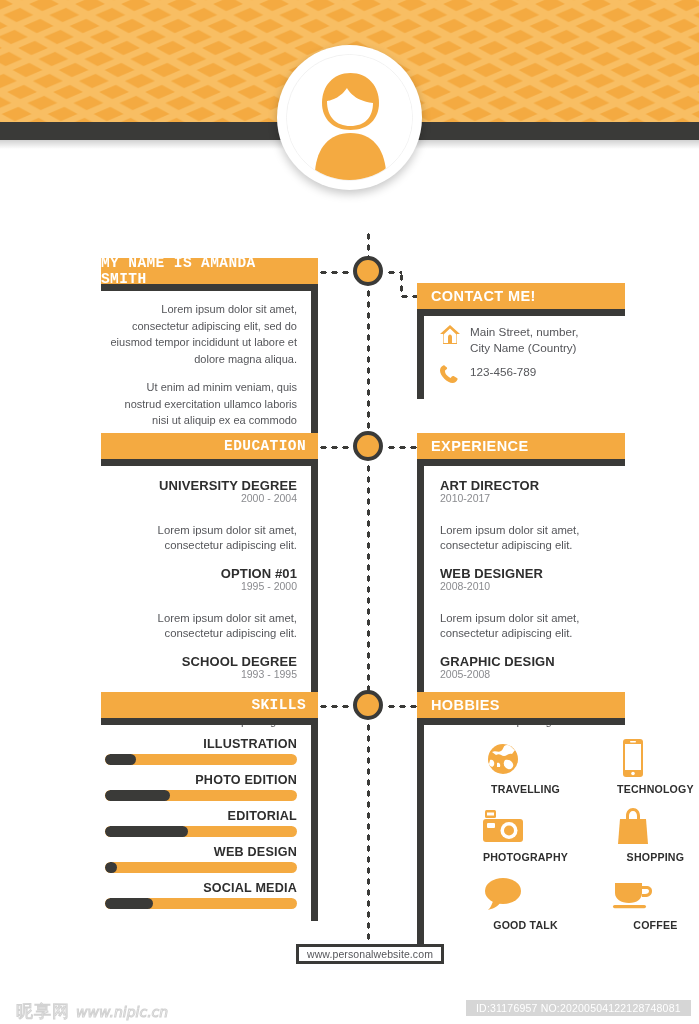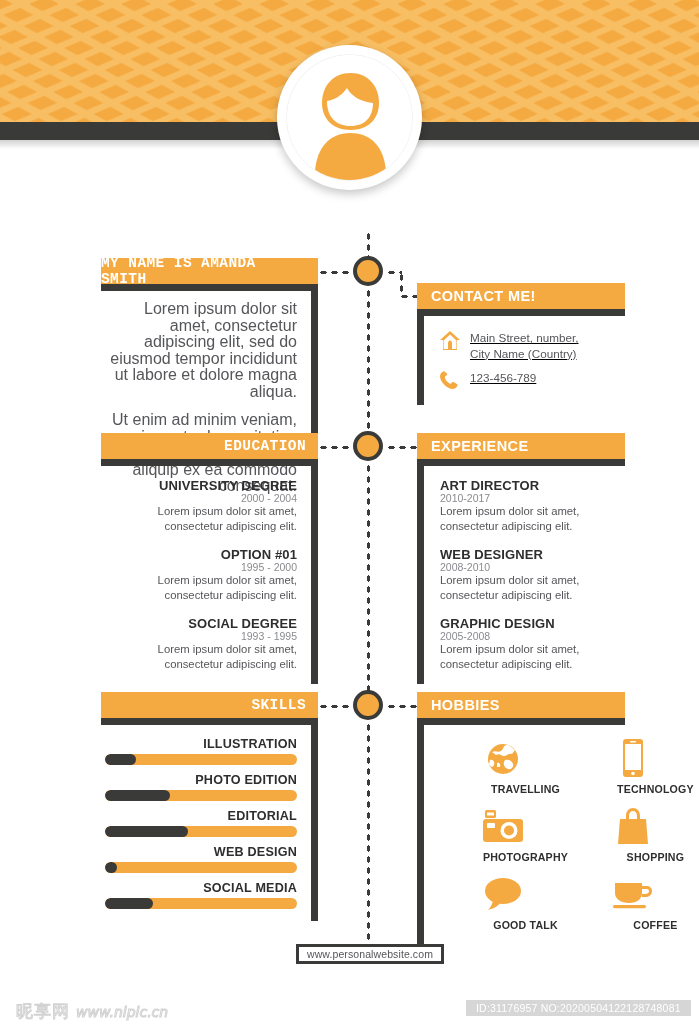--- a/index.html
+++ b/index.html
@@ -80,37 +80,37 @@
     border-right: 7px solid #3A3A38;
   }
   .panel.right .panel-body {
     border-top: 7px solid #3A3A38;
     border-left: 7px solid #3A3A38;
   }
   .panel.left .panel-inner { padding: 10px 14px 10px 6px; text-align: right; }
   .panel.right .panel-inner { padding: 10px 6px 10px 16px; text-align: left; }
 
   .para {
-    font-size: 16px; line-height: 16.5px; color: #55565A;
+    font-size: 11px; line-height: 16.5px; color: #55565A;
   }
   .para + .para { margin-top: 12px; }
 
   
   .contact-row { display: flex; align-items: flex-start; margin-bottom: 9px; }
   .contact-icon { width: 30px; flex: 0 0 30px; padding-top: 1px; }
   .contact-text { font-size: 11.7px; line-height: 15.5px; color: #55565A; }
 
   
   .entry { margin-bottom: 13px; }
   .entry:last-child { margin-bottom: 0; }
   .entry-title {
     font-size: 13px; font-weight: bold; color: #2E2E2E; letter-spacing: 0.1px;
   }
   .entry-date { font-size: 10.5px; color: #8A8B8F; margin-top: -1px; }
-  .entry-desc { font-size: 11.3px; line-height: 15px; color: #55565A; margin-top: 0; }
+  .entry-desc { font-size: 11.3px; line-height: 15px; color: #55565A; margin-top: 19px; }
 
   
   .skill { margin-bottom: 8px; }
   .skill-label {
     font-size: 12.6px; font-weight: bold; color: #2E2E2E;
     text-align: right; letter-spacing: 0.2px; margin-bottom: 3px;
   }
   .skill-track {
     height: 11px; border-radius: 6px; background: #F4AA41;
     position: relative; overflow: hidden;
@@ -220,21 +220,21 @@
     <div class="panel-inner">
       <div class="para">Lorem ipsum dolor sit amet, consectetur adipiscing elit, sed do eiusmod tempor incididunt ut labore et dolore magna aliqua.</div>
       <div class="para">Ut enim ad minim veniam, quis nostrud exercitation ullamco laboris nisi ut aliquip ex ea commodo consequat.</div>
     </div>
   </div>
 </div>
 
 <div class="panel right" style="left:417px;top:283px;width:208px;">
   <div class="panel-head">CONTACT ME!</div>
   <div class="panel-body">
-    <div class="panel-inner" style="padding-top:14px;padding-bottom:12px;text-decoration:underline;">
+    <div class="panel-inner" style="padding-top:8px;padding-bottom:12px;">
 
       <div class="contact-row">
         <span class="contact-icon">
           <svg width="20" height="19" viewBox="0 0 20 19">
             <path d="M10 0 L20 9 L17 9 L17 19 L3 19 L3 9 L0 9 Z" fill="#F4AA41"></path>
             <path d="M10 3.5 L3.6 9.4 L3.6 18 L8 18 L8 12 C8 10.3 9 9.4 10 9.4 C11 9.4 12 10.3 12 12 L12 18 L16.4 18 L16.4 9.4 Z" fill="#FFFFFF"></path>
           </svg>
         </span>
         <span class="contact-text" style="white-space:pre-line;">Main Street, number,
 City Name (Country)</span>
@@ -262,21 +262,21 @@
         <div class="entry-title">UNIVERSITY DEGREE</div>
         <div class="entry-date">2000 - 2004</div>
         <div class="entry-desc">Lorem ipsum dolor sit amet, consectetur adipiscing elit.</div>
       </div>
       <div class="entry">
         <div class="entry-title">OPTION #01</div>
         <div class="entry-date">1995 - 2000</div>
         <div class="entry-desc">Lorem ipsum dolor sit amet, consectetur adipiscing elit.</div>
       </div>
       <div class="entry">
-        <div class="entry-title">SOCIAL DEGREE</div>
+        <div class="entry-title">SCHOOL DEGREE</div>
         <div class="entry-date">1993 - 1995</div>
         <div class="entry-desc">Lorem ipsum dolor sit amet, consectetur adipiscing elit.</div>
       </div>
     </div>
   </div>
 </div>
 
 <div class="panel right" style="left:417px;top:433px;width:208px;">
   <div class="panel-head">EXPERIENCE</div>
   <div class="panel-body">

